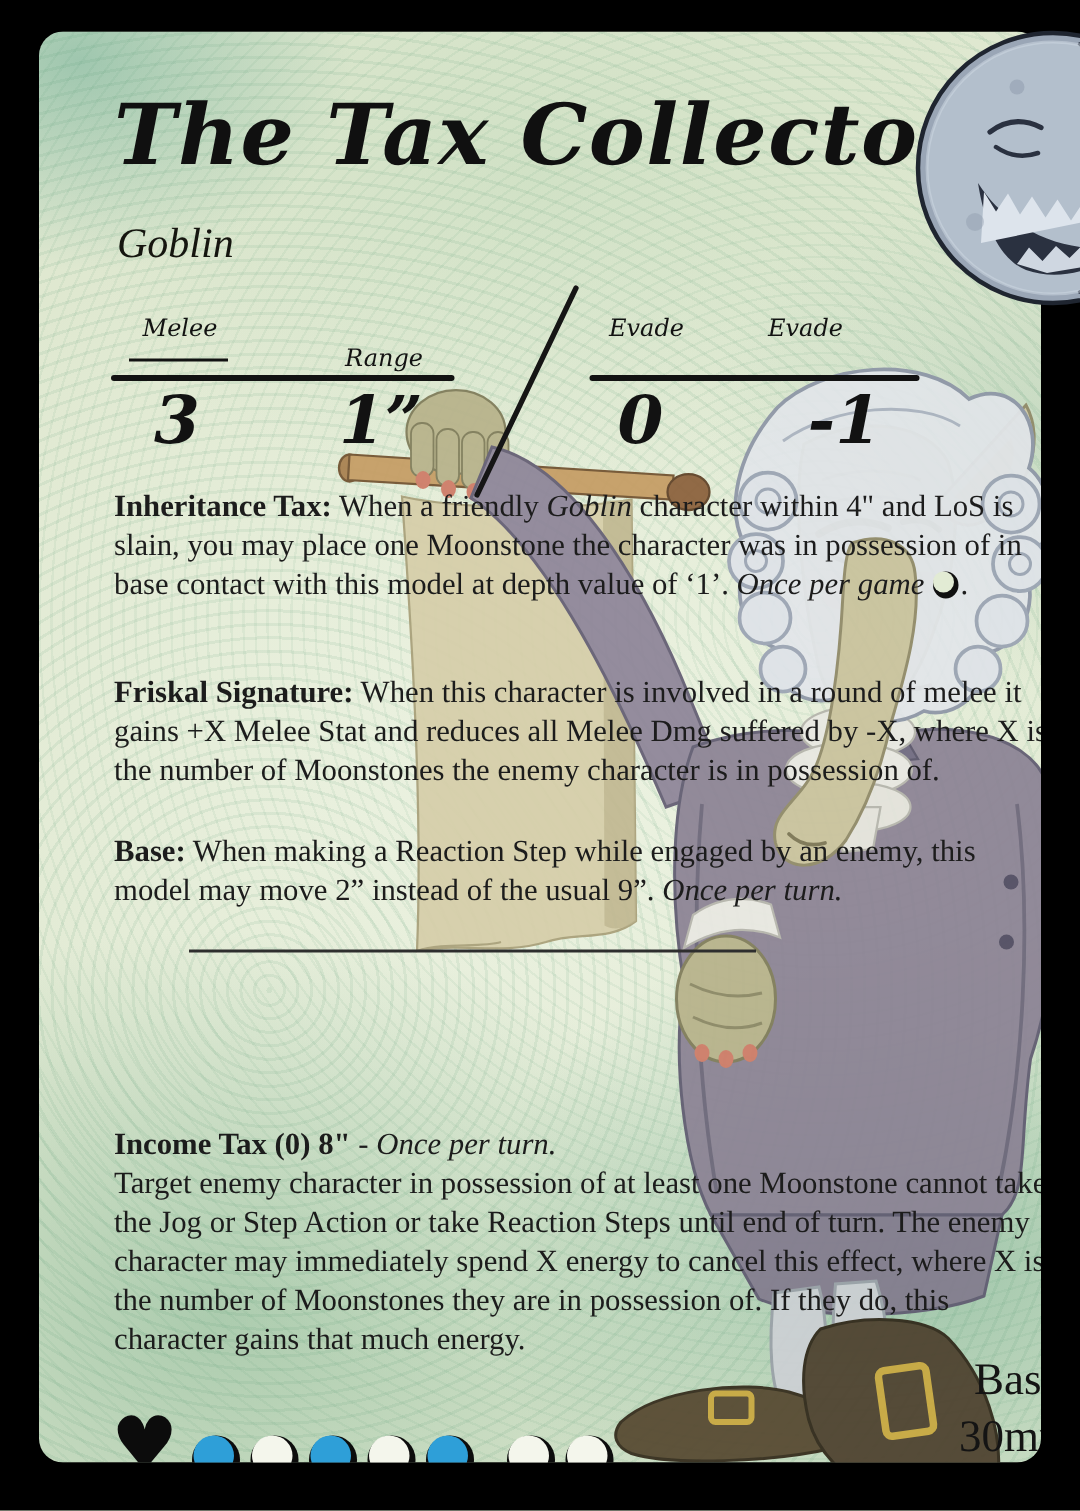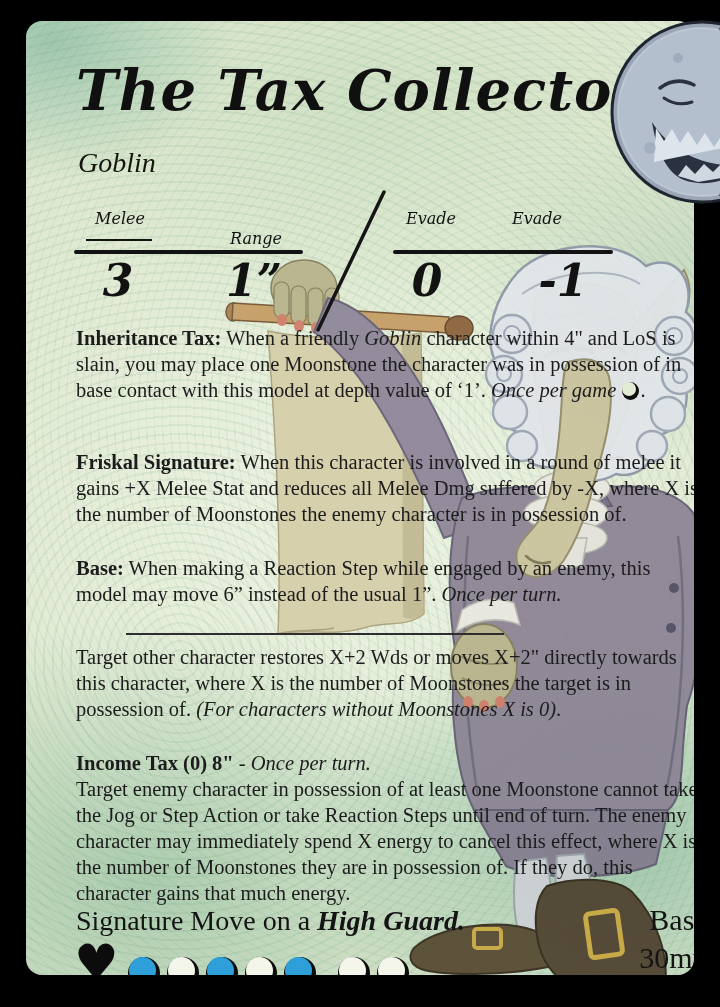--- a/index.html
+++ b/index.html
@@ -186,34 +186,32 @@
     </svg>
     <div class="stat-value" style="left:52px;width:80px;">3</div>
     <div class="stat-value" style="left:178px;width:100px;">1”</div>
     <div class="stat-value" style="left:351px;width:100px;">0</div>
     <div class="stat-value" style="left:487px;width:100px;">-1</div>
 
     <div class="ability a1"><span class="seg-b">Inheritance Tax:</span><span> When a friendly </span><span class="seg-i">Goblin</span><span> character within 4" and LoS is slain, you may place one Moonstone the character was in possession of in base contact with this model at depth value of ‘1’. </span><span class="seg-i">Once per game </span><span class="moon-glyph"></span><span>.</span></div>
 
     <div class="ability a2"><span class="seg-b">Friskal Signature:</span><span> When this character is involved in a round of melee it gains +X Melee Stat and reduces all Melee Dmg suffered by -X, where X is the number of Moonstones the enemy character is in possession of.</span></div>
 
-    <div class="ability a3"><span class="seg-b">Base:</span><span> When making a Reaction Step while engaged by an enemy, this model may move 6” instead of the usual 1”. </span><span class="seg-i">Once per turn.</span></div>
+    <div class="ability a3"><span class="seg-b">Base:</span><span> When making a Reaction Step while engaged by an enemy, this model may move 2” instead of the usual 9”. </span><span class="seg-i">Once per turn.</span></div>
 
     <div class="divider"></div>
 
     <div class="ability a4">
-      <div><span>Target other character restores X+2 Wds or moves X+2" directly towards this character, where X is the number of Moonstones the target is in possession of. </span><span class="seg-i">(For characters without Moonstones X is 0)</span><span>.</span></div>
     </div>
 
     <div class="ability a5">
       <div><span class="seg-b">Income Tax (0) 8"</span><span> - </span><span class="seg-i">Once per turn.</span></div>
       <div>Target enemy character in possession of at least one Moonstone cannot take the Jog or Step Action or take Reaction Steps until end of turn. The enemy character may immediately spend X energy to cancel this effect, where X is the number of Moonstones they are in possession of. If they do, this character gains that much energy.</div>
     </div>
 
-    <div class="signature"><span>Signature Move on a </span><span class="seg-bi">High Guard.</span></div>
 
     <div class="heart">♥</div>
     <div class="pip-row">
         <span class="pip filled"></span>
         <span class="pip empty"></span>
         <span class="pip filled"></span>
         <span class="pip empty"></span>
         <span class="pip filled"></span>
         <span class="pip empty"></span>
         <span class="pip empty"></span>

